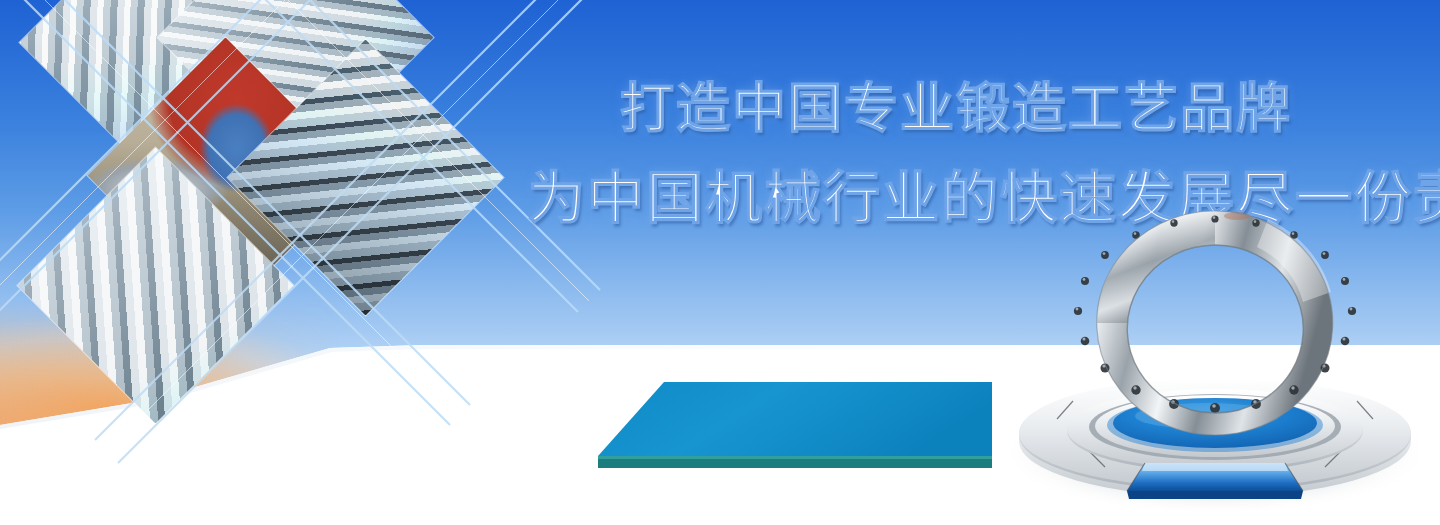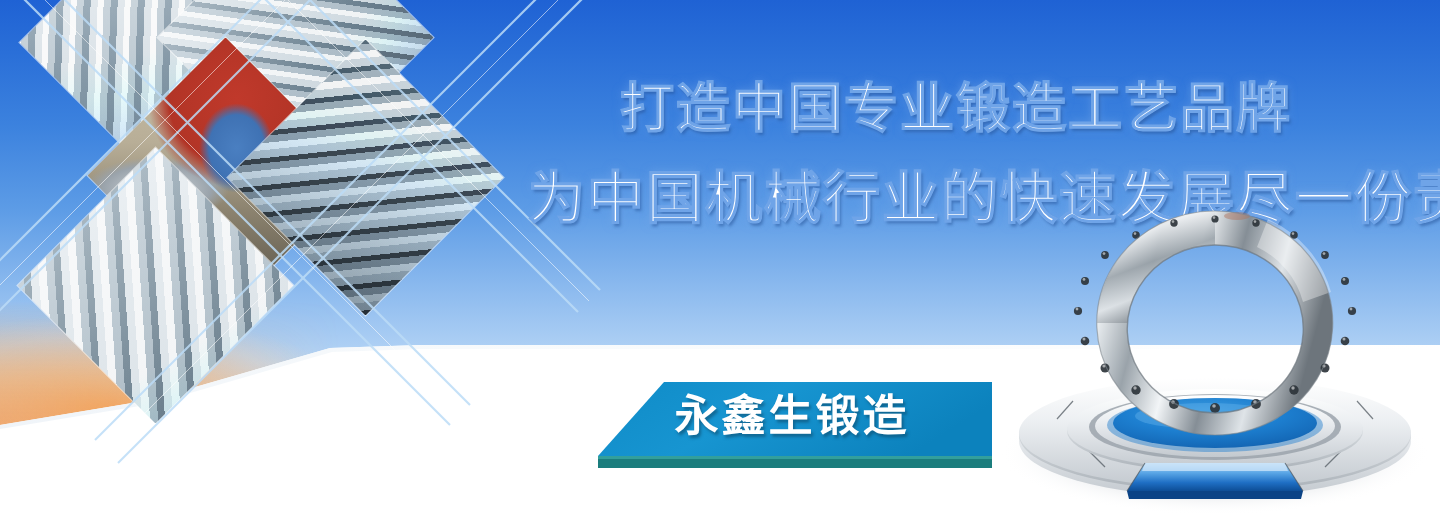--- a/index.html
+++ b/index.html
@@ -364,16 +364,15 @@
           <stop offset="45%" stop-color="#1795d1"></stop>
           <stop offset="100%" stop-color="#0c82bd"></stop>
         </linearGradient>
       </defs>
 
       <path d="M72,4 L400,4 L400,78 L6,78 Z" fill="url(#plaqueFace)"></path>
 
       <path d="M6,78 L400,78 L400,90 L6,90 Z" fill="#1b7d7d"></path>
       <path d="M6,78 L400,78 L400,81 L6,81 Z" fill="#35a3a0" opacity=".9"></path>
     </svg>
-    <div class="plaque-label">永鑫生锻造</div>
   </div>
 
 </div>
 
 </body></html>

